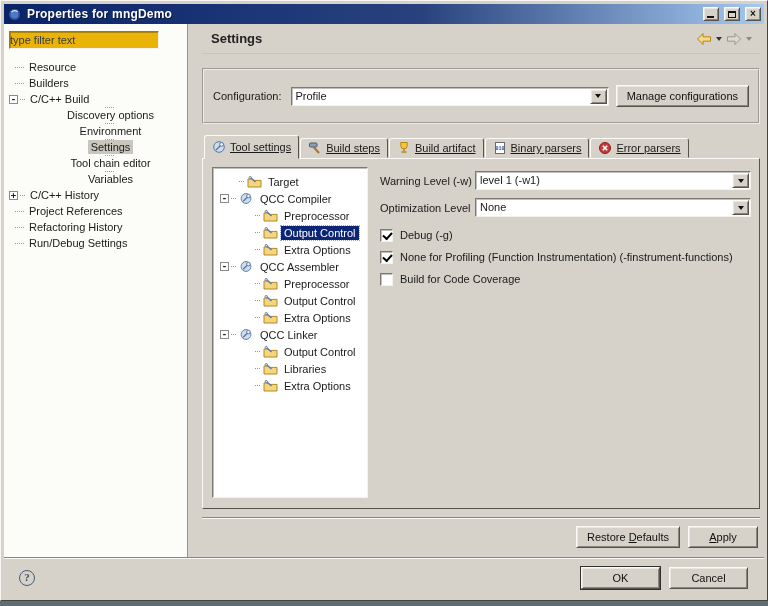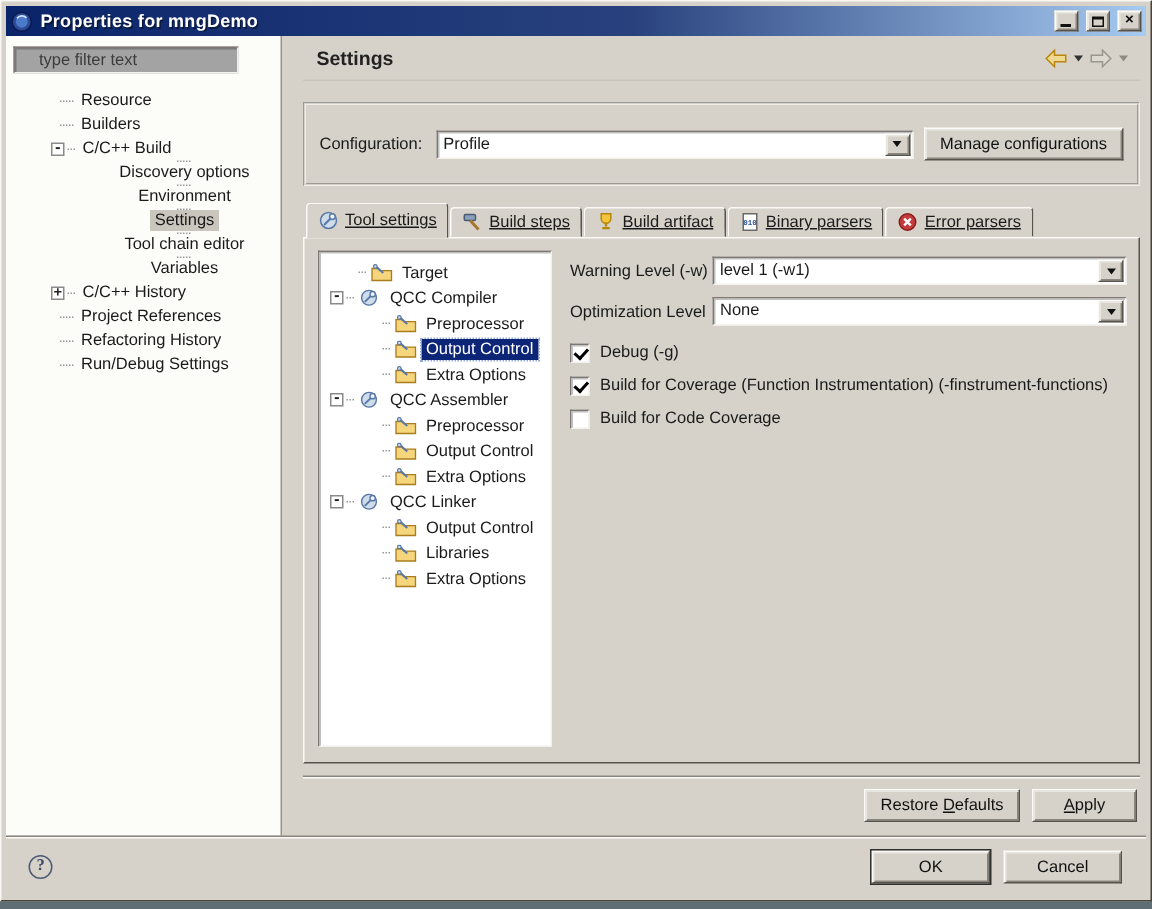--- a/index.html
+++ b/index.html
@@ -24,22 +24,22 @@
 
   
   .main { flex:1; display:flex; min-height:0; }
   .nav-panel { width:184px; flex:none; background:#fcfcf9; border-right:1px solid #98948c; display:flex; flex-direction:column; }
   .sash { width:14px; flex:none; }
   .content { flex:1; min-width:0; display:flex; flex-direction:column; padding-right:4px; }
 
   
   .filter { margin:7px 8px 8px 5px; height:18px; width:150px; border:1px solid; flex:none;
             border-color:#7d7972 #f4f2ec #f4f2ec #7d7972; box-shadow:inset 1px 1px 0 rgba(0,0,0,.25);
-            background:#a3a3a3; font:11px "Liberation Sans","DejaVu Sans",sans-serif; color:#3c3c3c; padding:0 16px; outline:none; }
-  .ntree { padding:2px 0 0 2px;margin-left:25px; }
+            background:#eab308; font:11px "Liberation Sans","DejaVu Sans",sans-serif; color:#3c3c3c; padding:0 0; outline:none; }
+  .ntree { padding:2px 0 0 2px; }
   .trow { display:flex; align-items:center; height:16px; white-space:nowrap; }
   .ttrow { height:17px; }
   .hc { width:9px; border-top:1px dotted #98989a; margin-right:2px; flex:none; }
   .hcs { width:5px; border-top:1px dotted #98989a; margin-right:2px; flex:none; }
   .exp { width:9px; height:9px; flex:none; background:#fff; border:1px solid #8a8a8a; margin-right:2px;
          font:bold 9px/7px "DejaVu Sans Mono",monospace; text-align:center; color:#222; }
   .i0 { padding-left:9px; } .ix { padding-left:3px; } .i1 { padding-left:28px;flex-direction:column; }
   .lbl { padding:1px 3px; }
   .selg { background:#c9c6bd; }
   .selb { background:#0c2577; color:#fff; outline:1px dotted #93a7d8; }
@@ -451,21 +451,21 @@
                       <span class="tri"></span>
                     </span>
               </div>
             </div>
             <div class="cb-row">
               <span class="cb" data-checked="true"></span>
               <span>Debug (-g)</span>
             </div>
             <div class="cb-row">
               <span class="cb" data-checked="true"></span>
-              <span>Build for Coverage (Function Instrumentation) (-finstrument-functions)</span>
+              <span>None for Profiling (Function Instrumentation) (-finstrument-functions)</span>
             </div>
             <div class="cb-row">
               <span class="cb" data-checked="false"></span>
               <span>Build for Code Coverage</span>
             </div>
           </div>
 
         </div>
       </div>
 

